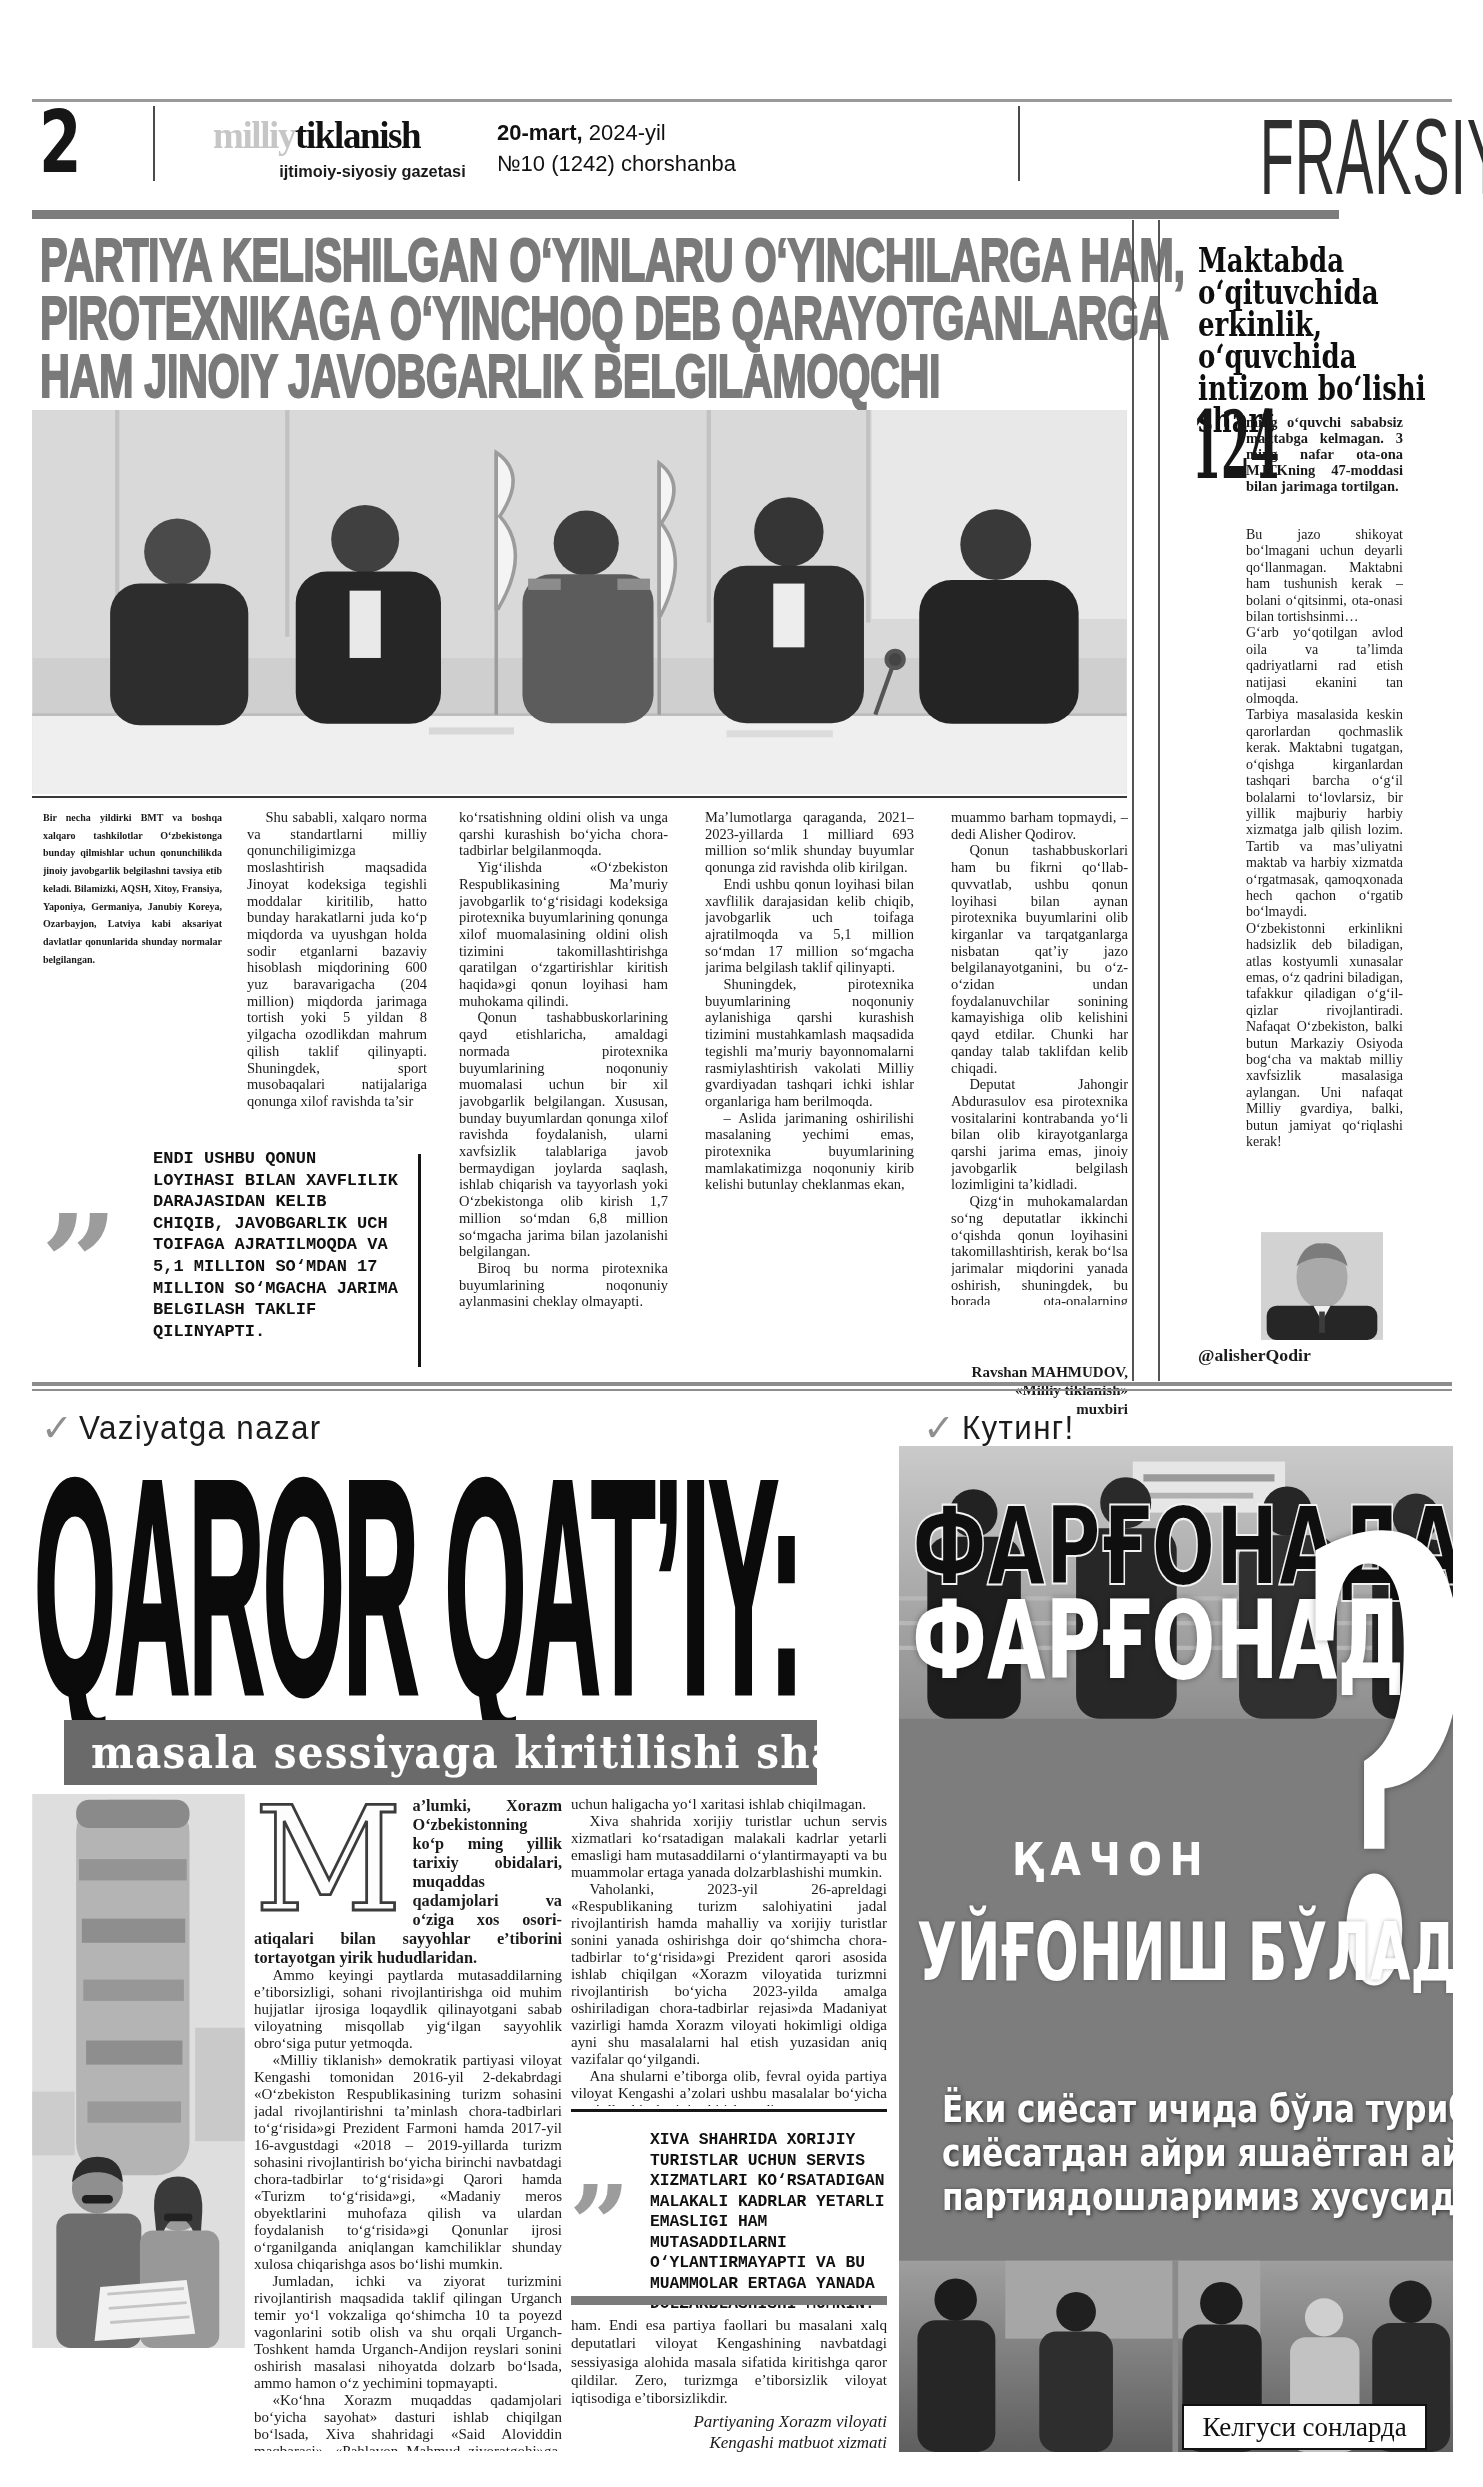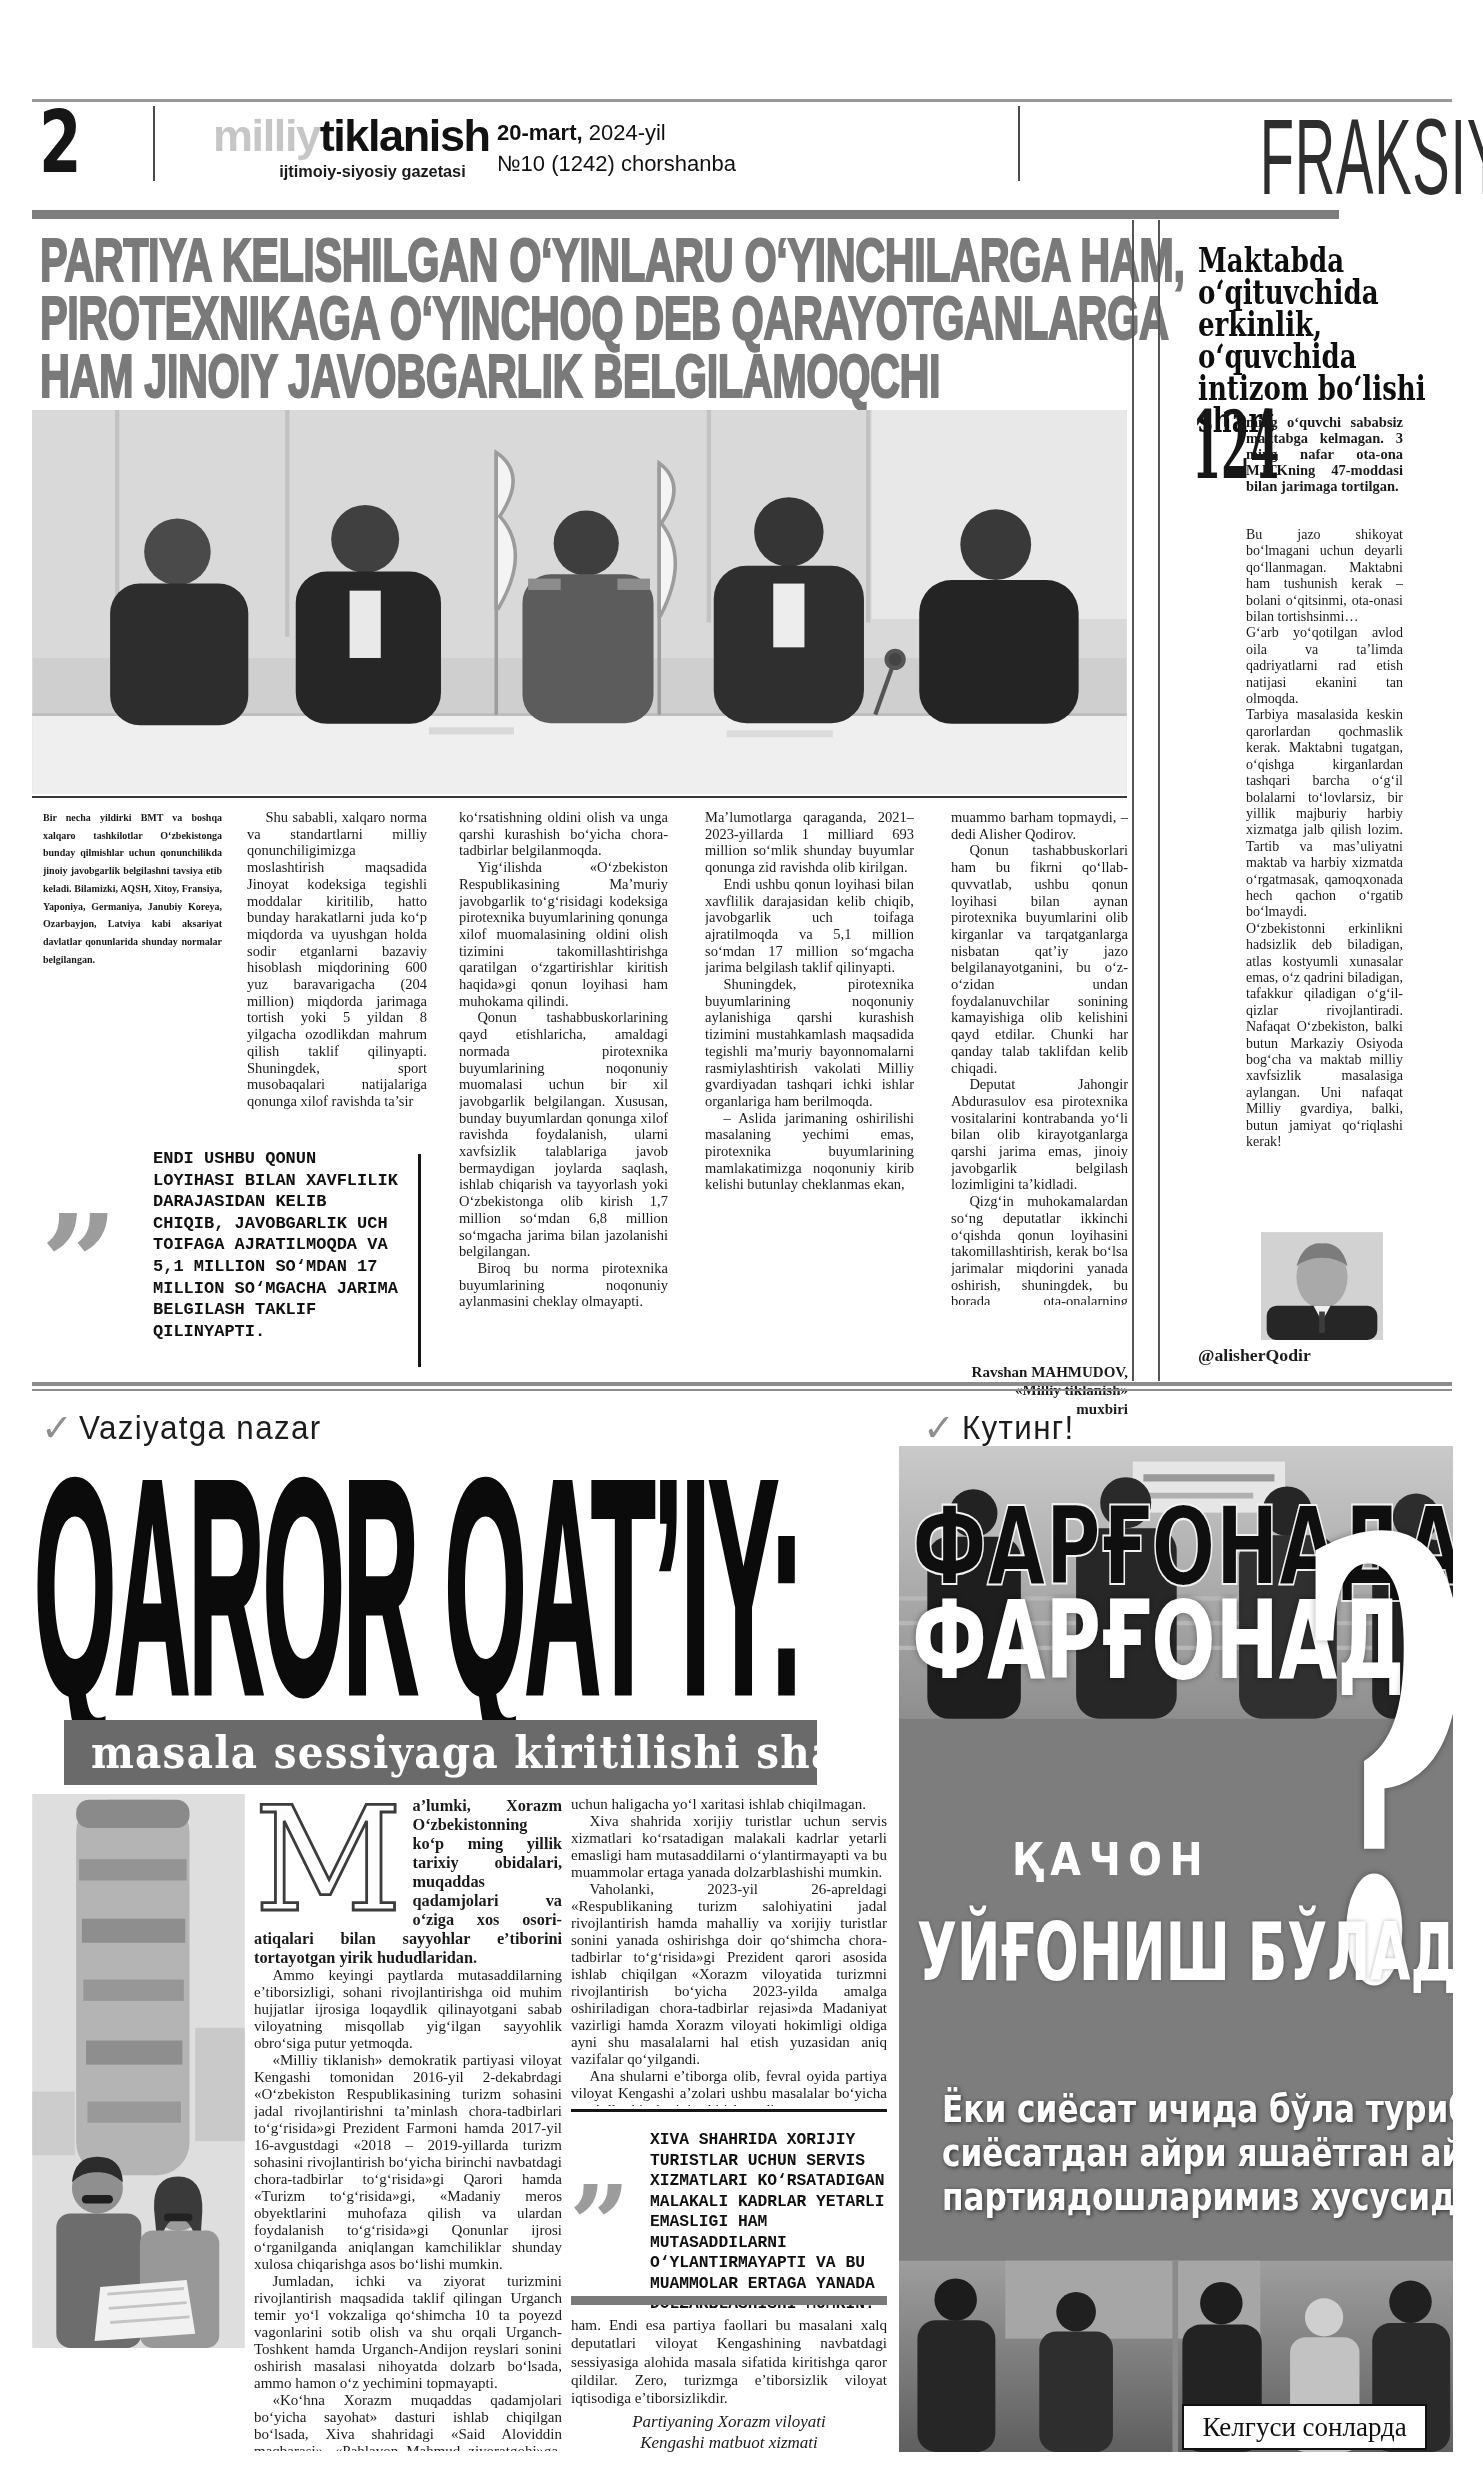--- a/index.html
+++ b/index.html
@@ -10,21 +10,21 @@
     margin:0 auto;
   }
   .abs { position:absolute; }
   .rule { background:#999; }
   .vrule { background:#4a4a4a; }
 
   
   #page-num { left:39px; top:103px; font-family:"DejaVu Sans",sans-serif; font-weight:700;
     font-size:85px; line-height:79px; transform:scaleX(.72); transform-origin:left top; color:#161616;}
   #masthead { left:213px; top:111px; width:326px; }
-  #masthead .mh1 { font-family:Liberation Sans, sans-serif; font-weight:700; font-size:45px; letter-spacing:-1.4px; line-height:50px; white-space:nowrap;}
+  #masthead .mh1 { font-family:Liberation Serif, serif; font-weight:700; font-size:37px; letter-spacing:-1.4px; line-height:50px; white-space:nowrap;}
   #masthead .mh-light { color:#c6c6c6; }
   #masthead .mh-dark { color:#121212; }
   #masthead .mh2 { font-family:"Liberation Sans",sans-serif; font-weight:700; font-size:16.3px; text-align:center; width:319px; margin-top:1.4px;}
   #date-block { left:497px; top:118px; font-family:"Liberation Sans",sans-serif; font-size:22px; line-height:30.5px; color:#111;}
   #fraksiyada { left:1083px; top:103px; width:368px; text-align:right;
      font-family:"Liberation Sans",sans-serif; font-weight:400; font-size:108px; line-height:108px;
      color:#2e2e2e; transform:scaleX(.52); transform-origin:right top; letter-spacing:1.4px; white-space:nowrap;}
 
   
   .hl1-line { position:absolute; left:40px; white-space:nowrap; font-family:"Liberation Sans",sans-serif;
@@ -74,21 +74,21 @@
   #a2colA .dropcap { float:left; font-family:"DejaVu Serif",serif; font-size:145px; line-height:119px;
      color:#fdfdfd; -webkit-text-stroke:2.8px #3c3c3c; margin:4.3px 10px 0 0;}
   #a2colA .intro { font-weight:700; font-size:16.3px; line-height:19px;}
   #a2colB { left:571px; top:1796px; width:316px; height:310px; font-size:15px; line-height:17px; text-align:justify; overflow:hidden;}
   #quote2 { left:571px; top:2109px; width:316px; border-top:3.5px solid #161616; padding-top:18.4px;}
   #quote2 .qmark { font-size:106px; line-height:67px; width:74px;}
   #quote2 .qtext { margin-left:79px; font-family:"Liberation Mono","DejaVu Sans Mono",monospace;
      font-weight:700; font-size:16.3px; line-height:20.5px; text-transform:uppercase; color:#111;}
   #quote2-bottom { left:571px; top:2296px; width:316px; height:8.5px; background:#7a7a7a;}
   #a2-closing { left:571px; top:2316px; width:316px; font-size:15.2px; line-height:18.3px; text-align:justify;}
-  #a2-sig { left:571px; top:2412px; width:316px; text-align:center; font-style:italic; font-size:17px; line-height:20.5px;}
+  #a2-sig { left:571px; top:2412px; width:316px; text-align:right; font-style:italic; font-size:17px; line-height:20.5px;}
 
   
   #promo { left:899px; top:1446px; width:554px; height:1006px; background:#7d7d7d; overflow:hidden;}
   #promo .t-black { position:absolute; left:12.8px; top:51px; white-space:nowrap; font-family:"DejaVu Sans",sans-serif;
      font-weight:700; font-size:108px; line-height:99px; color:#0f0f0f; -webkit-text-stroke:2.1px #f2f2f2;
      transform:scaleX(.70); transform-origin:left top;}
   #promo .t-white { position:absolute; left:12.8px; top:145px; white-space:nowrap; font-family:"DejaVu Sans",sans-serif;
      font-weight:700; font-size:108px; line-height:99px; color:#fff; text-shadow:0 0 7px rgba(0,0,0,.4);
      transform:scaleX(.70); transform-origin:left top;}
   #promo .kachon { position:absolute; left:113px; top:388px; font-family:"DejaVu Sans",sans-serif; font-weight:700;

